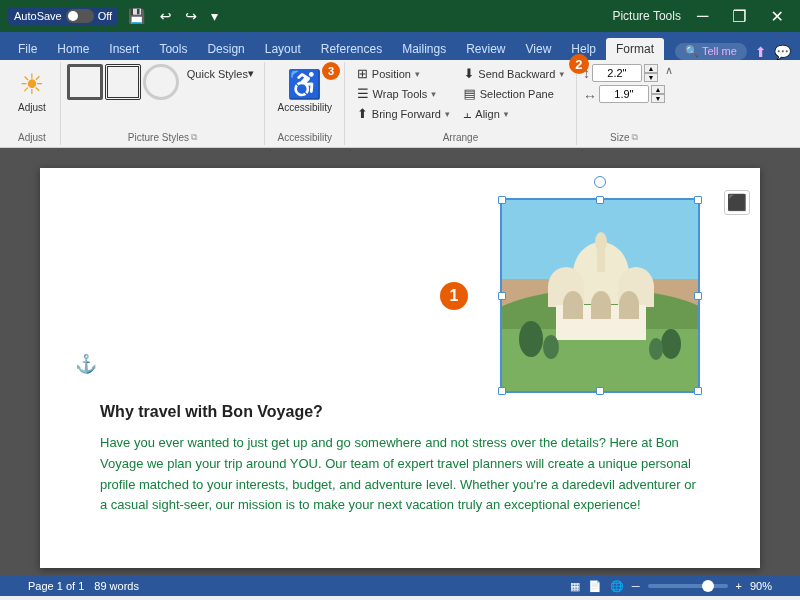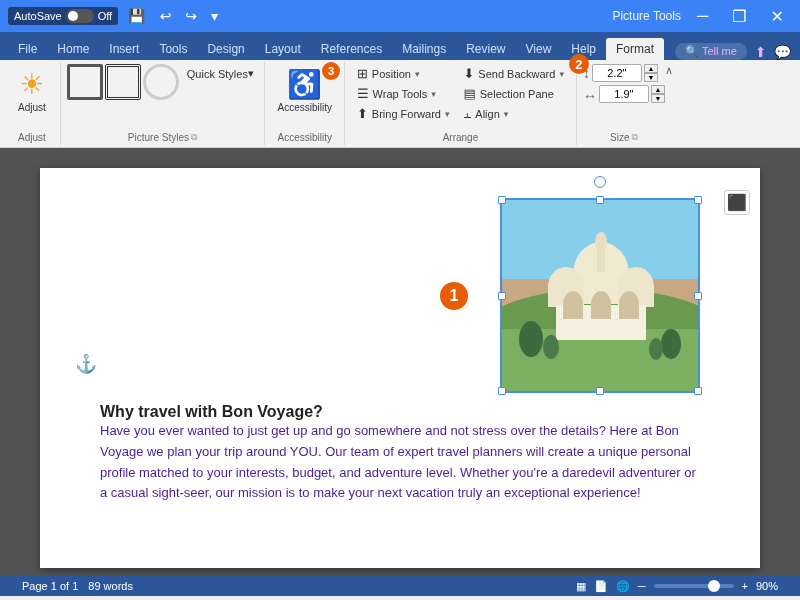--- a/index.html
+++ b/index.html
@@ -1,20 +1,20 @@
 <!DOCTYPE html>
 <html><head>
   <meta charset="utf-8">
   <style>
     * { margin: 0; padding: 0; box-sizing: border-box; }
     body { font-family: 'Segoe UI', Arial, sans-serif; font-size: 12px; background: #f0f0f0; width: 800px; height: 600px; overflow: hidden; }
 
     
     .titlebar {
-      background: #3b82f6;
+      background: #14532d;
       color: white;
       height: 32px;
       display: flex;
       align-items: center;
       padding: 4px 8px;
       user-select: none;
     }
     .titlebar-left { display: flex; align-items: center; gap: 6px; flex: 1; }
     .titlebar-center { flex: 1; text-align: center; font-size: 12px; color: white; }
     .titlebar-right { display: flex; align-items: center; gap: 8px; flex: 1; justify-content: flex-end; }
@@ -158,31 +158,31 @@
     .h-bl { bottom: -4px; left: -4px; }
     .h-bm { bottom: -4px; left: calc(50% - 4px); }
     .h-br { bottom: -4px; right: -4px; }
     .rotate-handle { position: absolute; top: -24px; left: calc(50% - 6px); width: 12px; height: 12px; background: white; border: 1px solid #4a90d9; border-radius: 50%; }
     .wrap-icon { position: absolute; top: -8px; right: -50px; font-size: 16px; background: white; border: 1px solid #ccc; border-radius: 3px; padding: 2px; cursor: pointer; }
 
     
     .badge-1 { position: absolute; left: -60px; top: 50%; transform: translateY(-50%); width: 28px; height: 28px; border-radius: 50%; background: #e85d04; color: white; font-size: 16px; font-weight: bold; display: flex; align-items: center; justify-content: center; }
 
     
-    .doc-heading { font-size: 16px; font-weight: bold; color: #222; clear: both; }
-    .doc-body { font-size: 13px; line-height: 1.6; color: #4c1d95; }
+    .doc-heading { font-size: 16px; font-weight: bold; color: #222; margin-bottom: 12px; clear: both; }
+    .doc-body { font-size: 13px; line-height: 1.6; color: #15803d; }
 
     
     .statusbar {
       background: #2b579a;
       color: white;
       height: 20px;
       display: flex;
       align-items: center;
-      padding: 0 22px;
+      padding: 0 28px;
       font-size: 11px;
       gap: 10px;
     }
     .status-right { margin-left: auto; display: flex; align-items: center; gap: 8px; }
     .zoom-slider { width: 80px; height: 4px; background: #5580bb; border-radius: 2px; position: relative; cursor: pointer; }
     .zoom-thumb { position: absolute; top: -4px; left: 75%; width: 12px; height: 12px; background: white; border-radius: 50%; transform: translateX(-50%); }
 
     
     .badge-2 { width: 20px; height: 20px; border-radius: 50%; background: #e85d04; color: white; font-size: 13px; font-weight: bold; display: flex; align-items: center; justify-content: center; position: absolute; top: -8px; left: -8px; z-index: 10; }
   </style>

